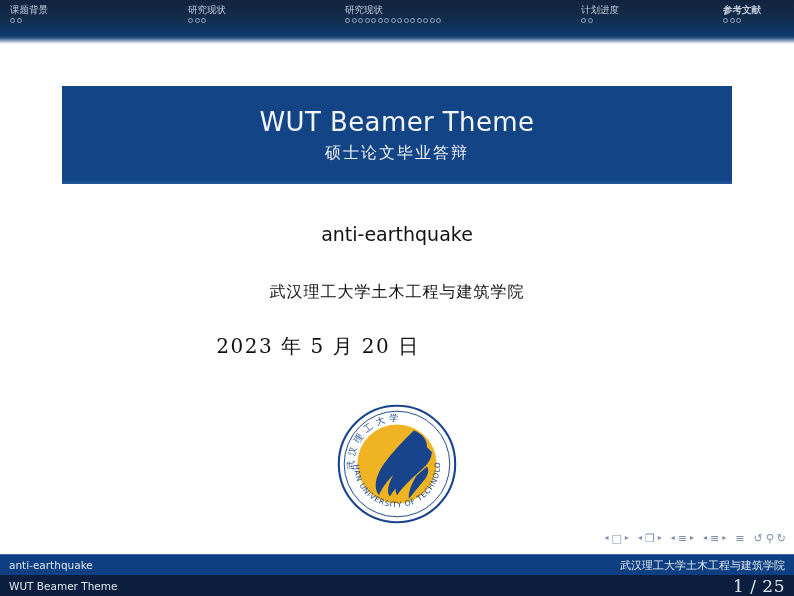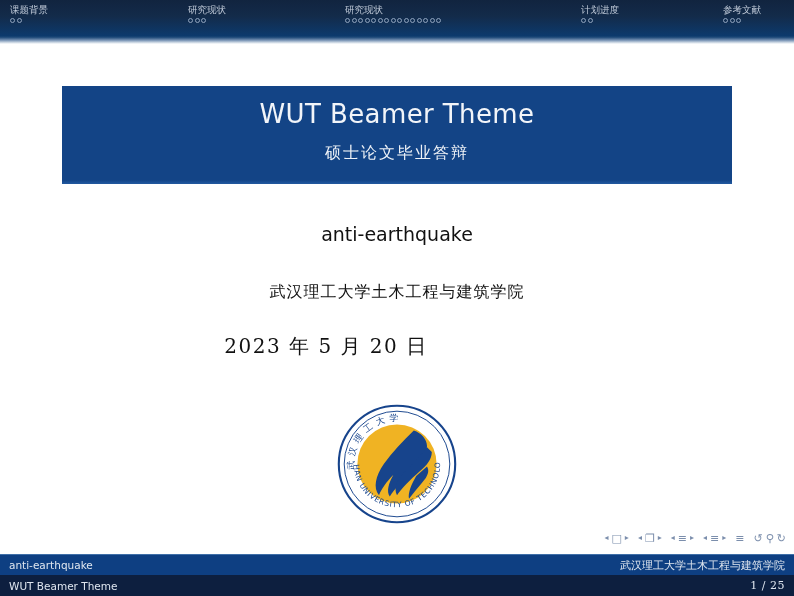--- a/index.html
+++ b/index.html
@@ -87,21 +87,21 @@
     color: #f2f5f9;
     font-size: 26px;
     font-weight: normal;
     letter-spacing: 0.4px;
     margin: 0 0 6px 0;
     font-family: "DejaVu Sans", "Liberation Sans", sans-serif;
   }
   #sub-title {
     color: #eef2f7;
     font-size: 16px;
-    margin: 8px;
+    margin: 0;
     letter-spacing: 2px;
     font-family: "DejaVu Serif", "Liberation Serif", serif;
   }
 
   
   #author {
     position: absolute;
     left: 0; top: 223px;
     width: 794px;
     text-align: center;
@@ -121,21 +121,20 @@
   }
   #date {
     position: absolute;
     left: 0; top: 333px;
     width: 636px;
     text-align: center;
     font-size: 20px;
     color: #111111;
     letter-spacing: 1.5px;
     font-family: "DejaVu Serif", "Liberation Serif", serif;
-    margin-left: 8px;
   }
 
   
   #logo-wrap {
     position: absolute;
     left: 337px;
     top: 404px;
     width: 120px;
     height: 120px;
   }
@@ -197,21 +196,21 @@
     color: #dfe6ef;
     font-size: 10.5px;
     white-space: nowrap;
     font-family: "DejaVu Sans", "Liberation Sans", sans-serif;
   }
   .foot-text.cn {
     font-size: 11px;
   }
   #page-num {
     color: #dfe6ef;
-    font-size: 11px;
+    font-size: 17px;
     letter-spacing: 0.5px;
     font-family: "DejaVu Serif", "Liberation Serif", serif;
   }
 </style>
 </head>
 <body>
 
 <div id="headerbar"></div>
 <div id="headerglow"></div>
 
@@ -250,21 +249,21 @@
       <span class="nav-dot"></span>
     </div>
 </div>
 <div class="nav-section" style="left:558px;margin-left:23px;">
   <div class="nav-title">计划进度</div>
   <div class="nav-dots">
       <span class="nav-dot"></span>
       <span class="nav-dot"></span>
     </div>
 </div>
-<div class="nav-section" style="left:723px;">
+<div class="nav-section" style="left:723px;font-weight:bold;">
   <div class="nav-title">参考文献</div>
   <div class="nav-dots">
       <span class="nav-dot"></span>
       <span class="nav-dot"></span>
       <span class="nav-dot"></span>
     </div>
 </div>
 
 <div id="titleblock">
   <div id="main-title">WUT Beamer Theme</div>

